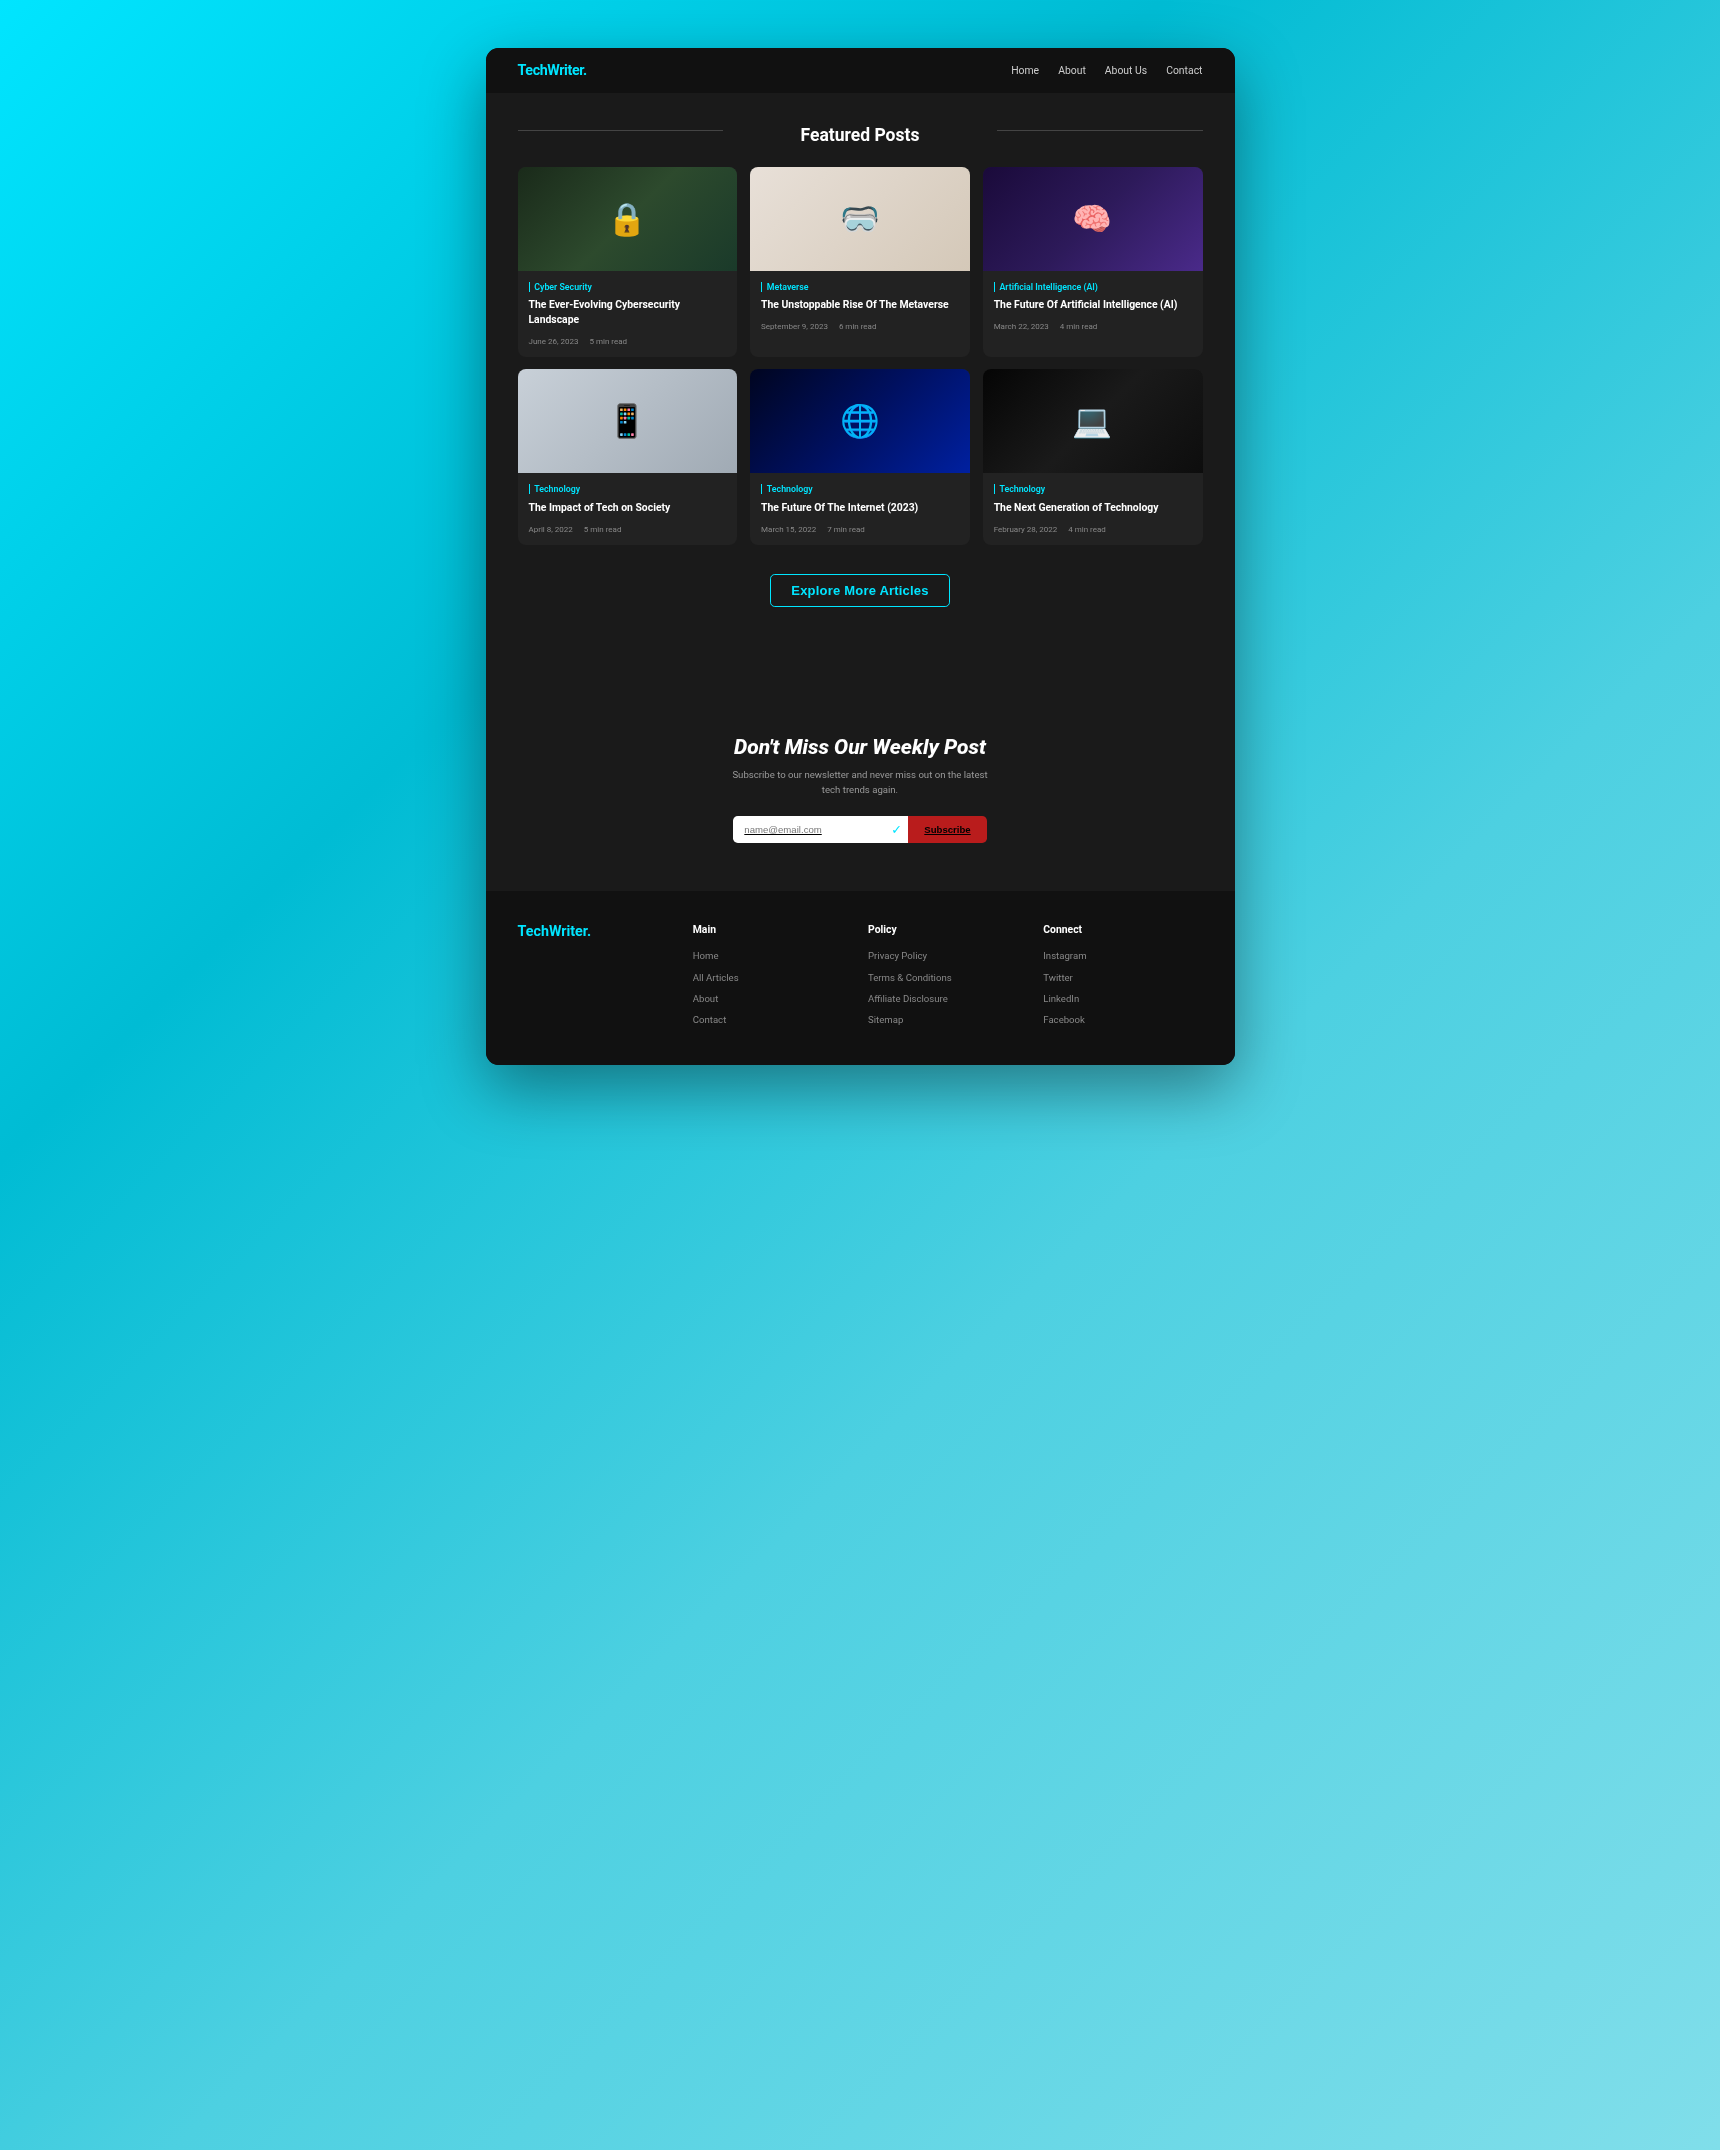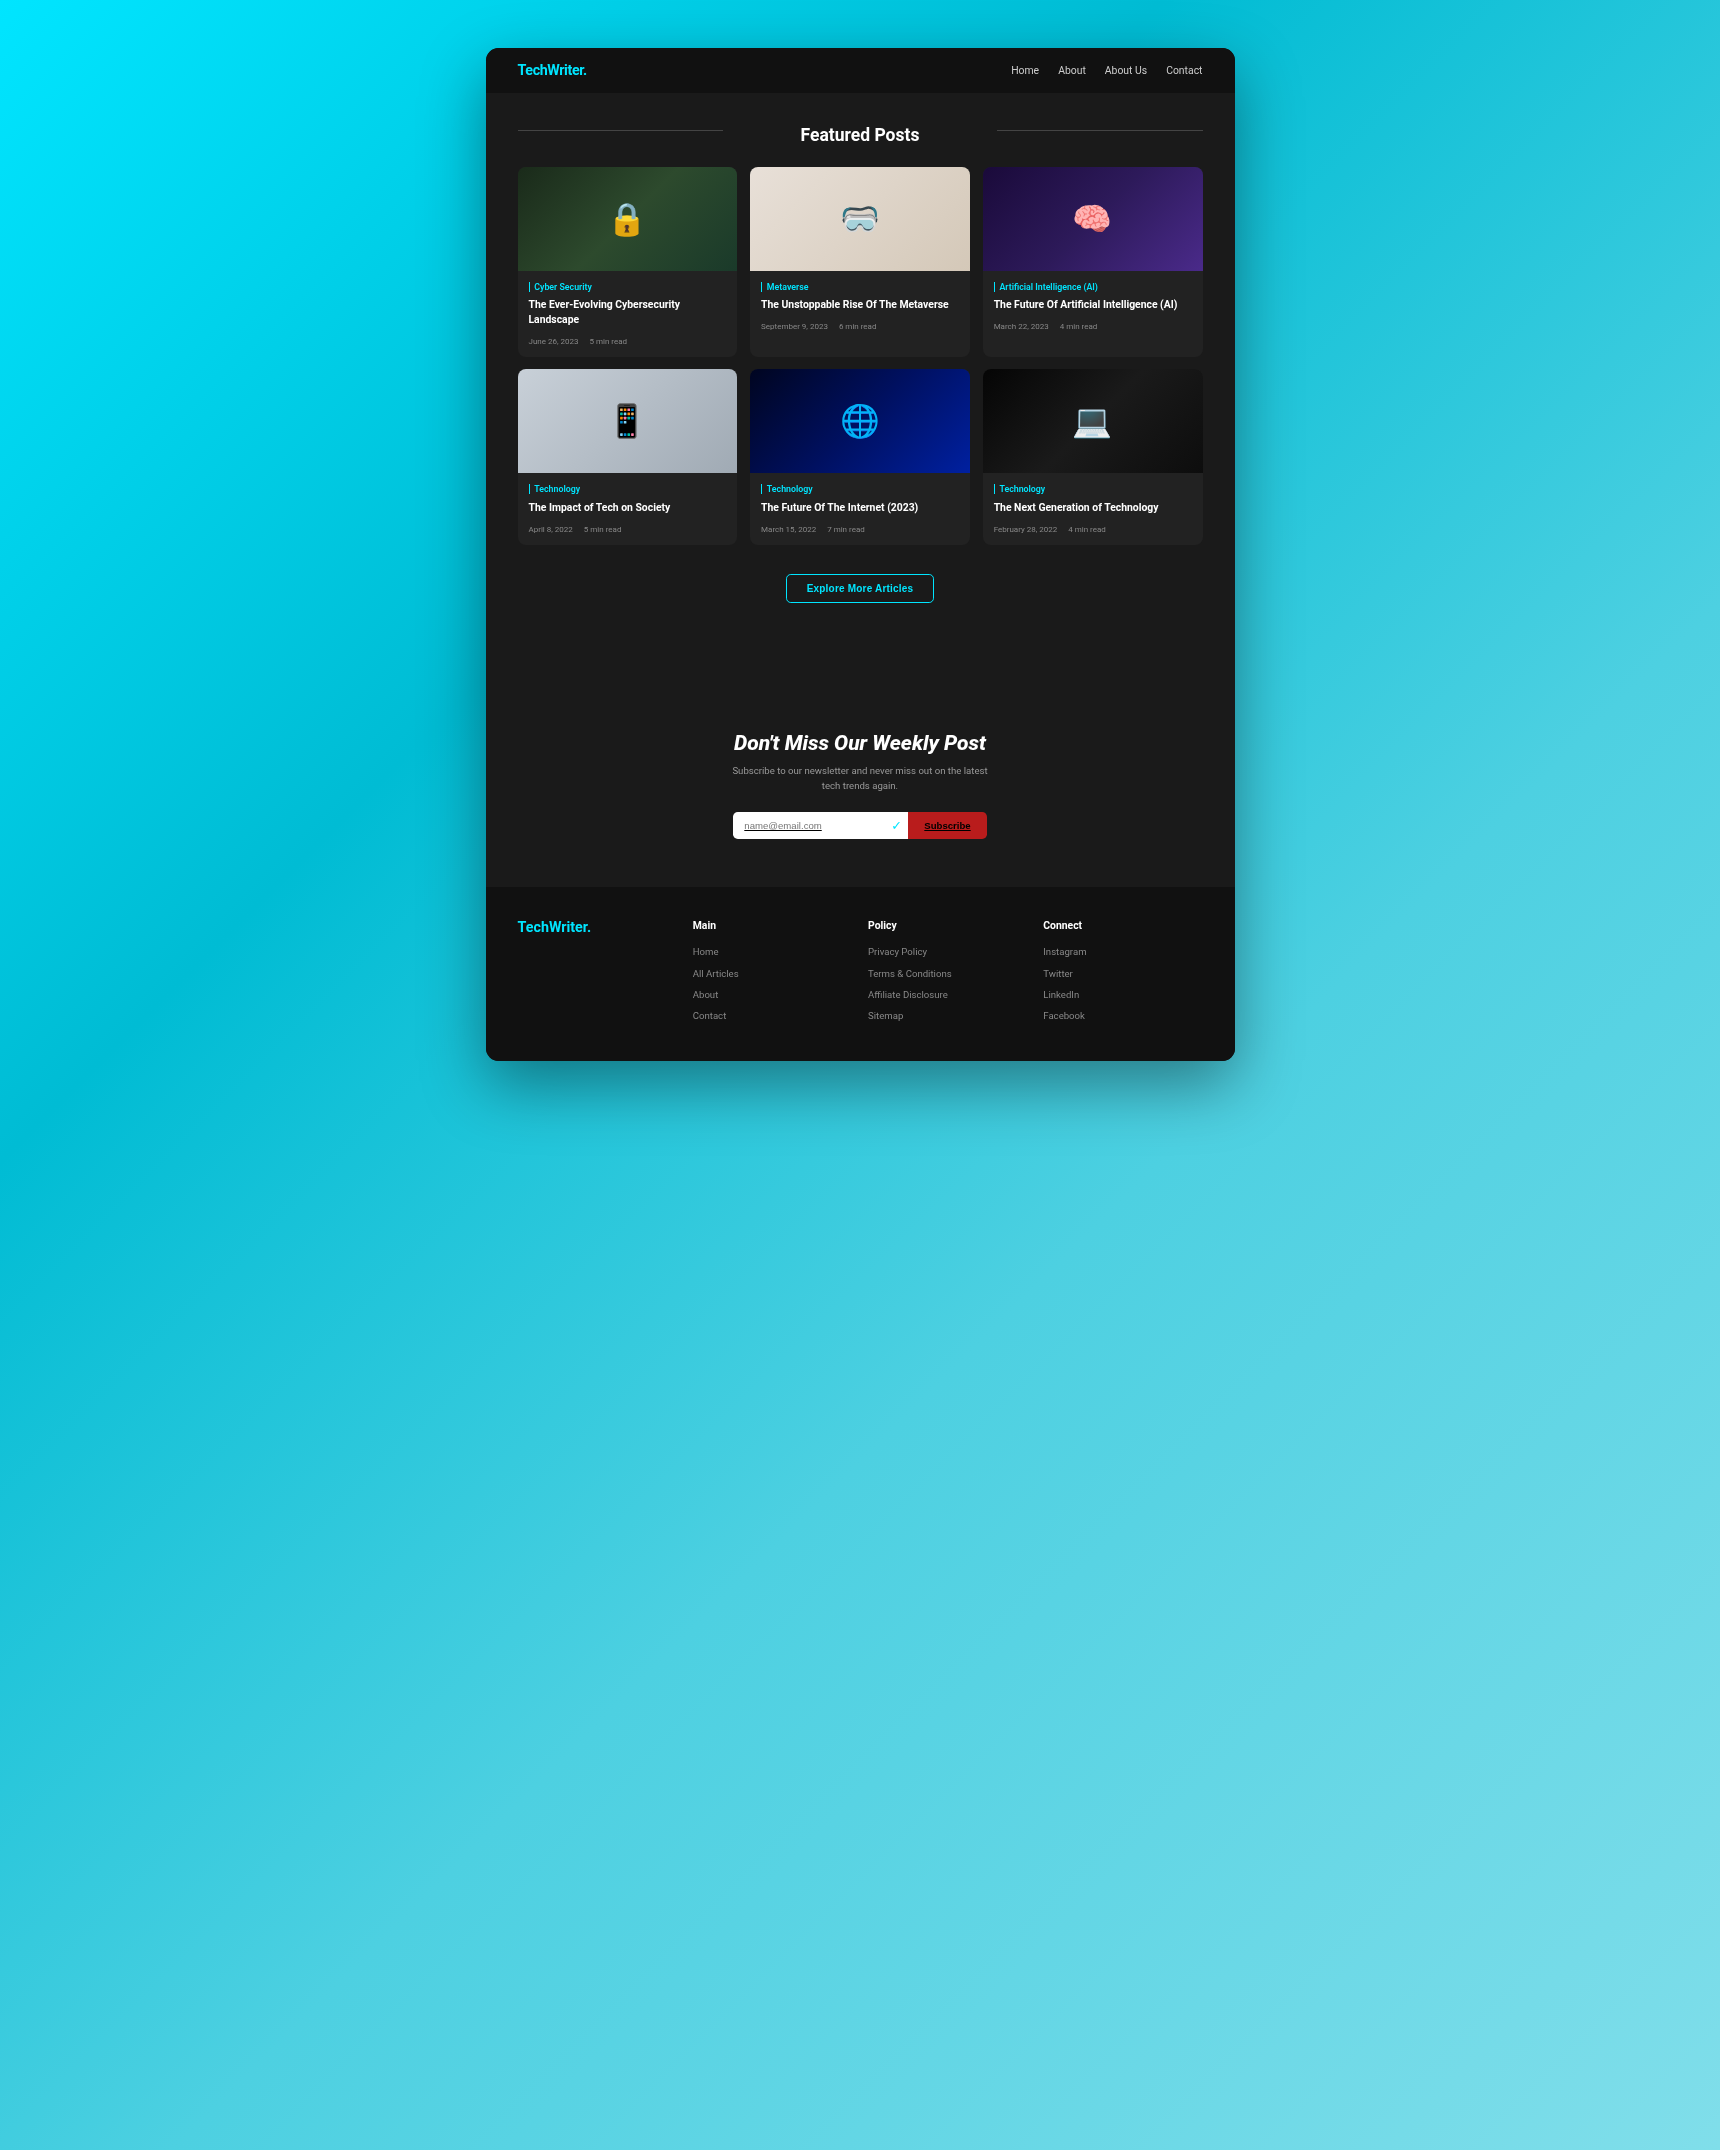--- a/index.html
+++ b/index.html
@@ -205,21 +205,21 @@
     .explore-section {
       text-align: center;
       padding: 16px 0 40px;
     }
     .explore-btn {
       border: 1.2px solid #00e5ff;
       background: transparent;
       color: #00e5ff;
       padding: 8px 20px;
       border-radius: 4.8px;
-      font-size: 10px;
+      font-size: 13px;
       font-weight: 600;
       cursor: pointer;
       letter-spacing: 0.2px;
     }
 
     
     .newsletter-section {
       text-align: center;
       padding: 40px 16px 48px;
       background: #1a1a1a;

